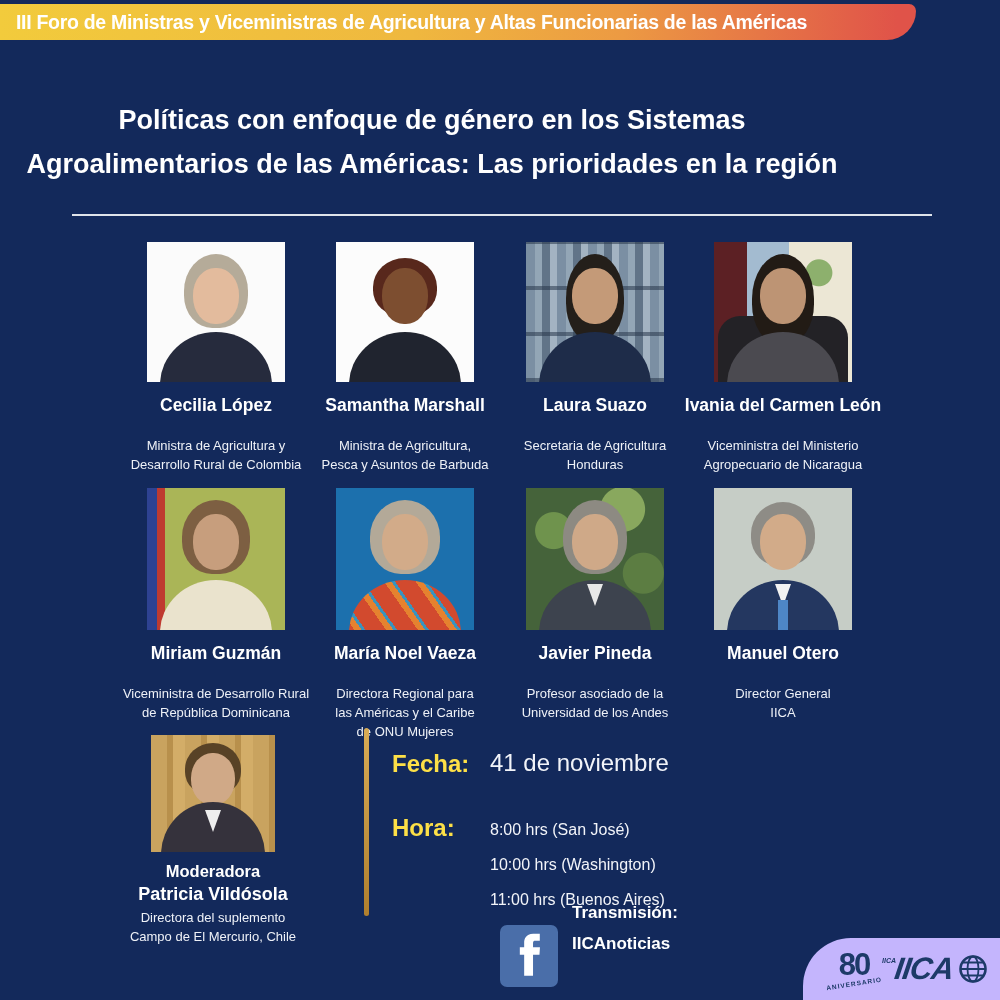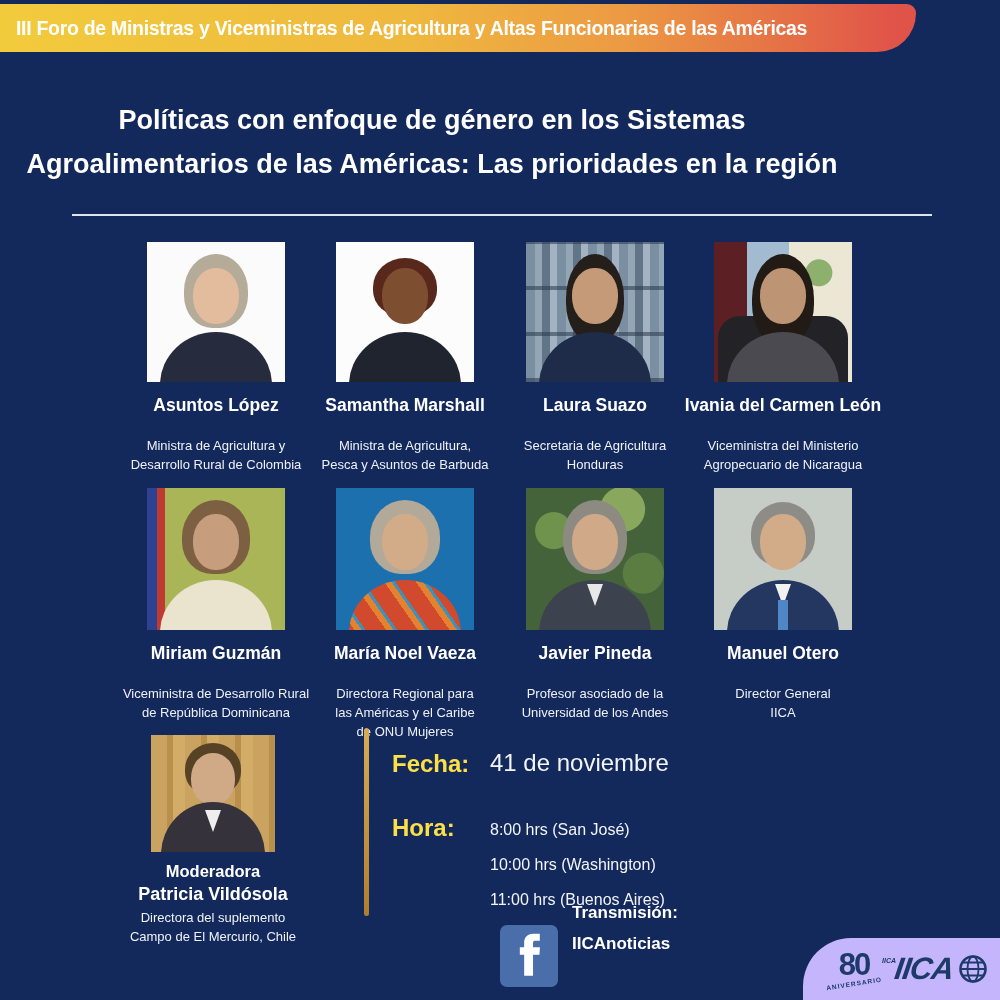--- a/index.html
+++ b/index.html
@@ -1,20 +1,20 @@
 <!DOCTYPE html>
 <html><head>
 <meta charset="utf-8">
 <style>
   html,body{margin:0;padding:0;background:#0d2152;}
   .poster{position:relative;width:1000px;height:1000px;background:#13295B;overflow:hidden;
           font-family:"Liberation Sans", sans-serif;color:#fff;}
 
   
-  .banner{position:absolute;top:4px;left:0;width:916px;height:48px;
+  .banner{position:absolute;top:4px;left:0;width:916px;height:36px;
           background:linear-gradient(90deg,#F2CB3C 0%,#EFB83F 45%,#EC9A43 68%,#E05349 98%);
           border-radius:0 10px 42px 0;display:flex;align-items:center;box-sizing:border-box;
           padding-left:16px;}
   .banner span{font-weight:bold;font-size:19.5px;letter-spacing:-0.3px;color:#fff;}
 
   
   .title{position:absolute;top:98px;left:0;width:864px;text-align:center;
          font-weight:bold;font-size:27px;line-height:44px;color:#fff;}
   .title-divider{position:absolute;top:214px;left:72px;width:860px;height:2px;background:#dfe3ea;}
 
@@ -98,21 +98,21 @@
     <div>Agroalimentarios de las Américas: Las prioridades en la región</div>
   </div>
   <div class="title-divider"></div>
 
   <div class="card" style="left:106px;top:242px;">
     <div class="photo p1">
       <div class="hair"></div>
       <div class="head"></div>
       <div class="torso"></div>
     </div>
-    <div class="name">Asuntos López</div>
+    <div class="name">Cecilia López</div>
     <div class="role">Ministra de Agricultura y
 Desarrollo Rural de Colombia</div>
   </div>
 
   <div class="card" style="left:295px;top:242px;">
     <div class="photo p2">
       <div class="hair"></div>
       <div class="head"></div>
       <div class="torso"></div>
     </div>

